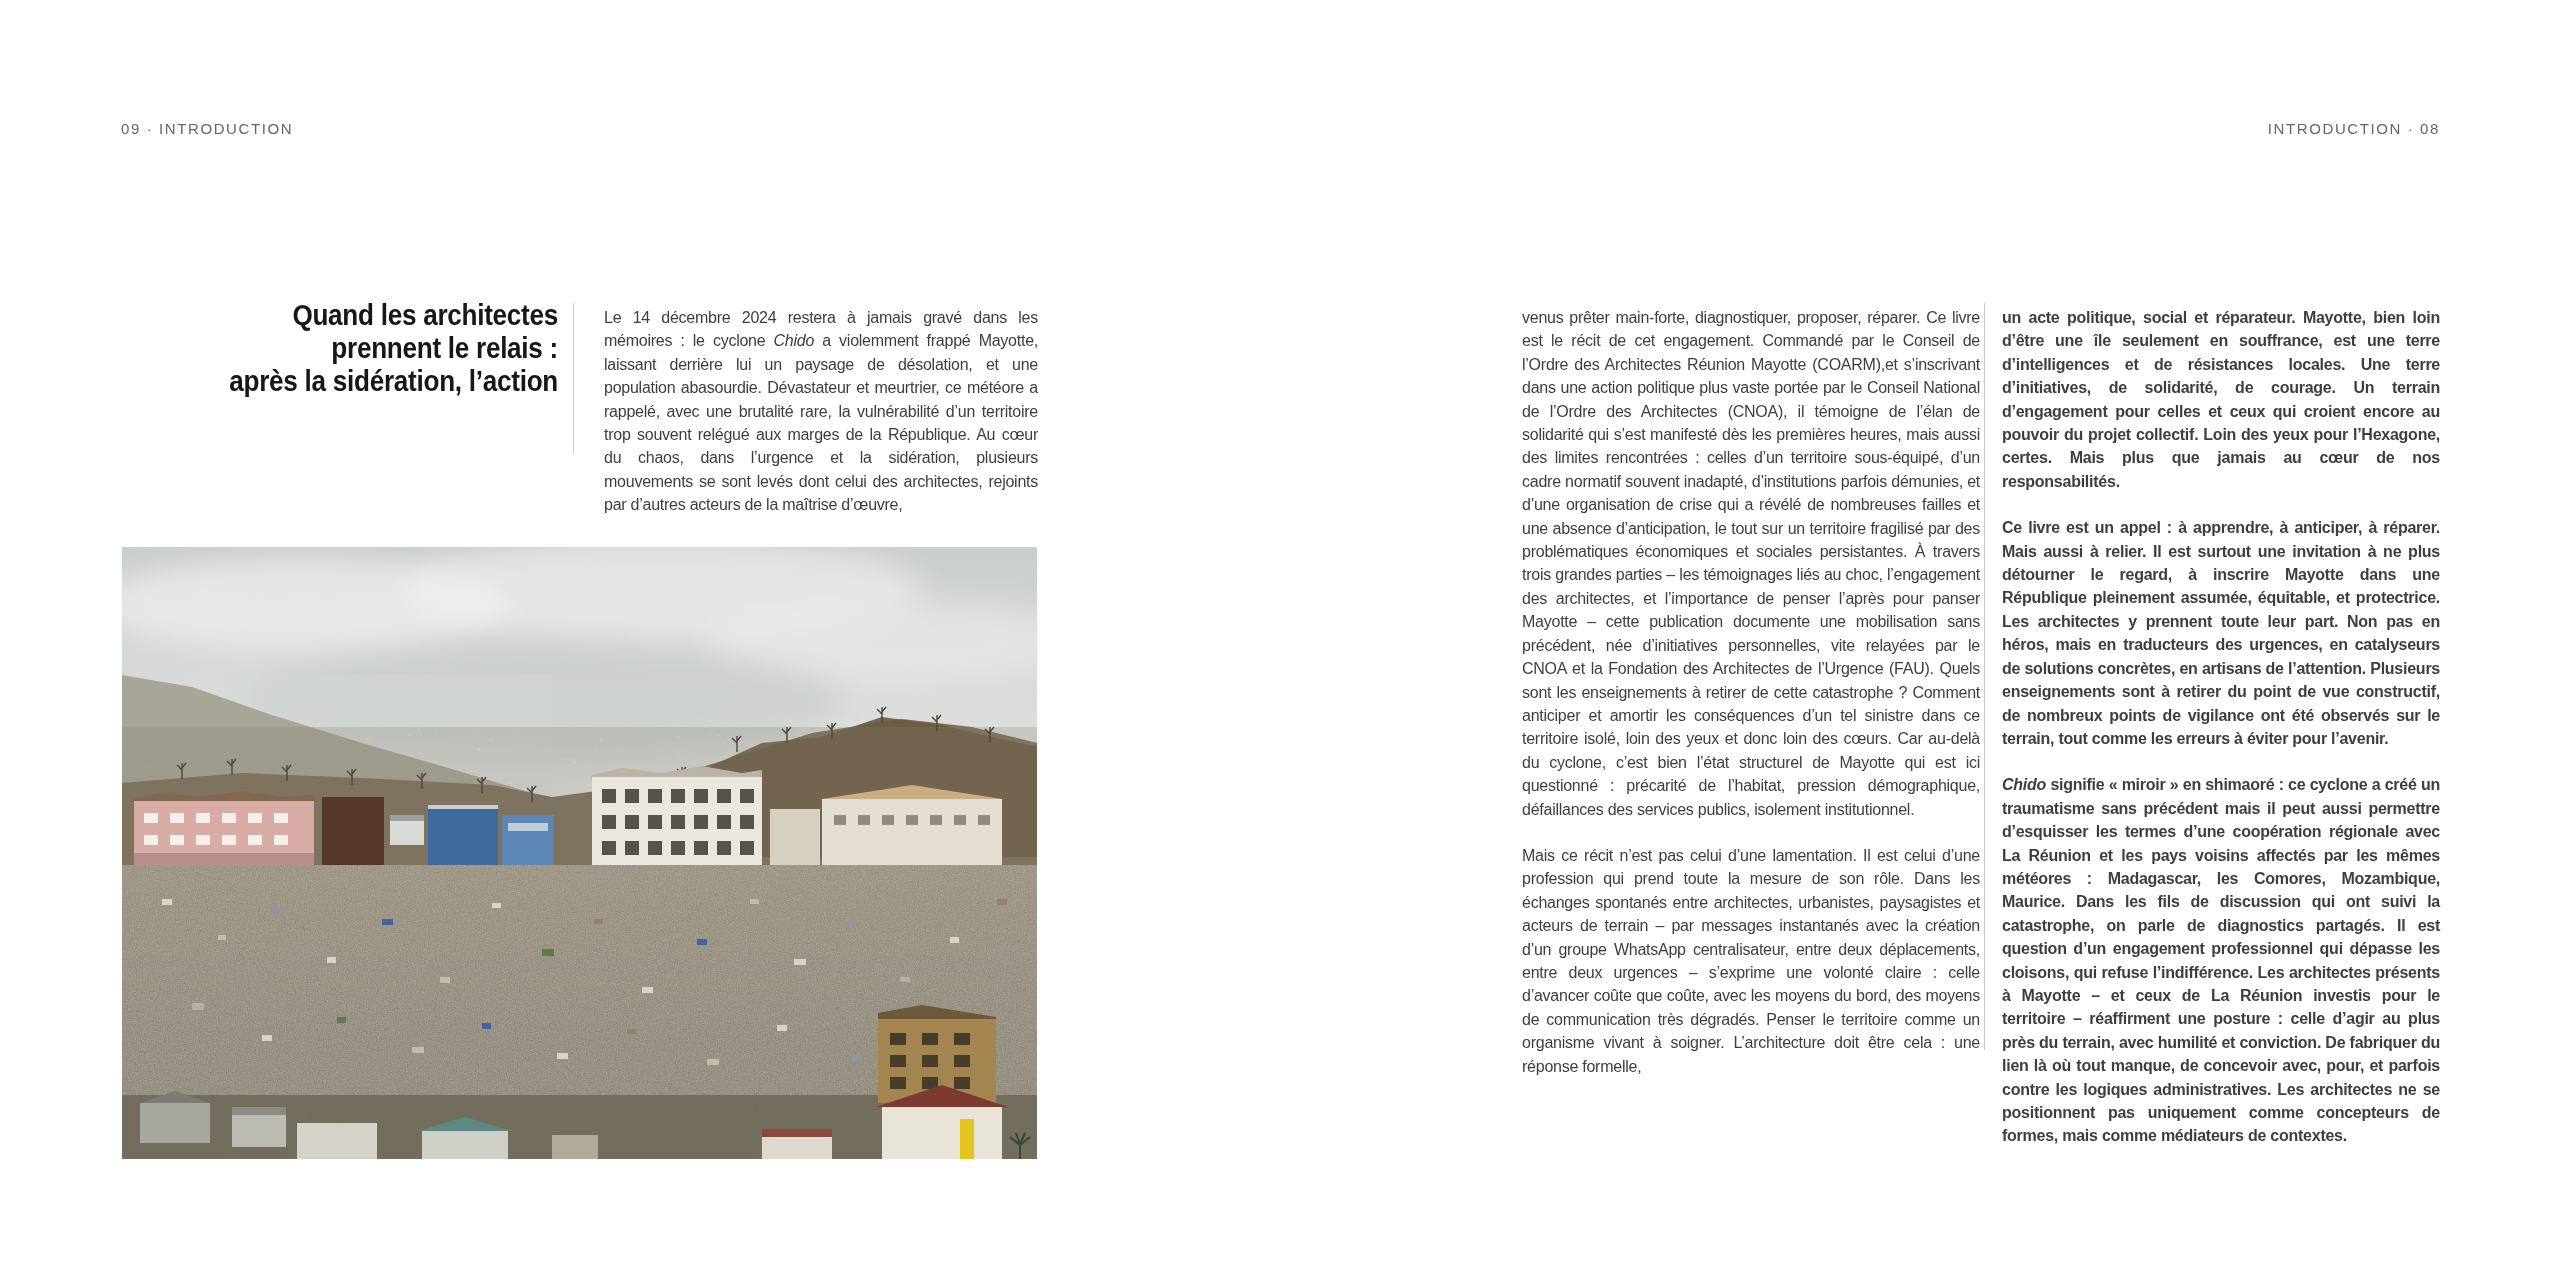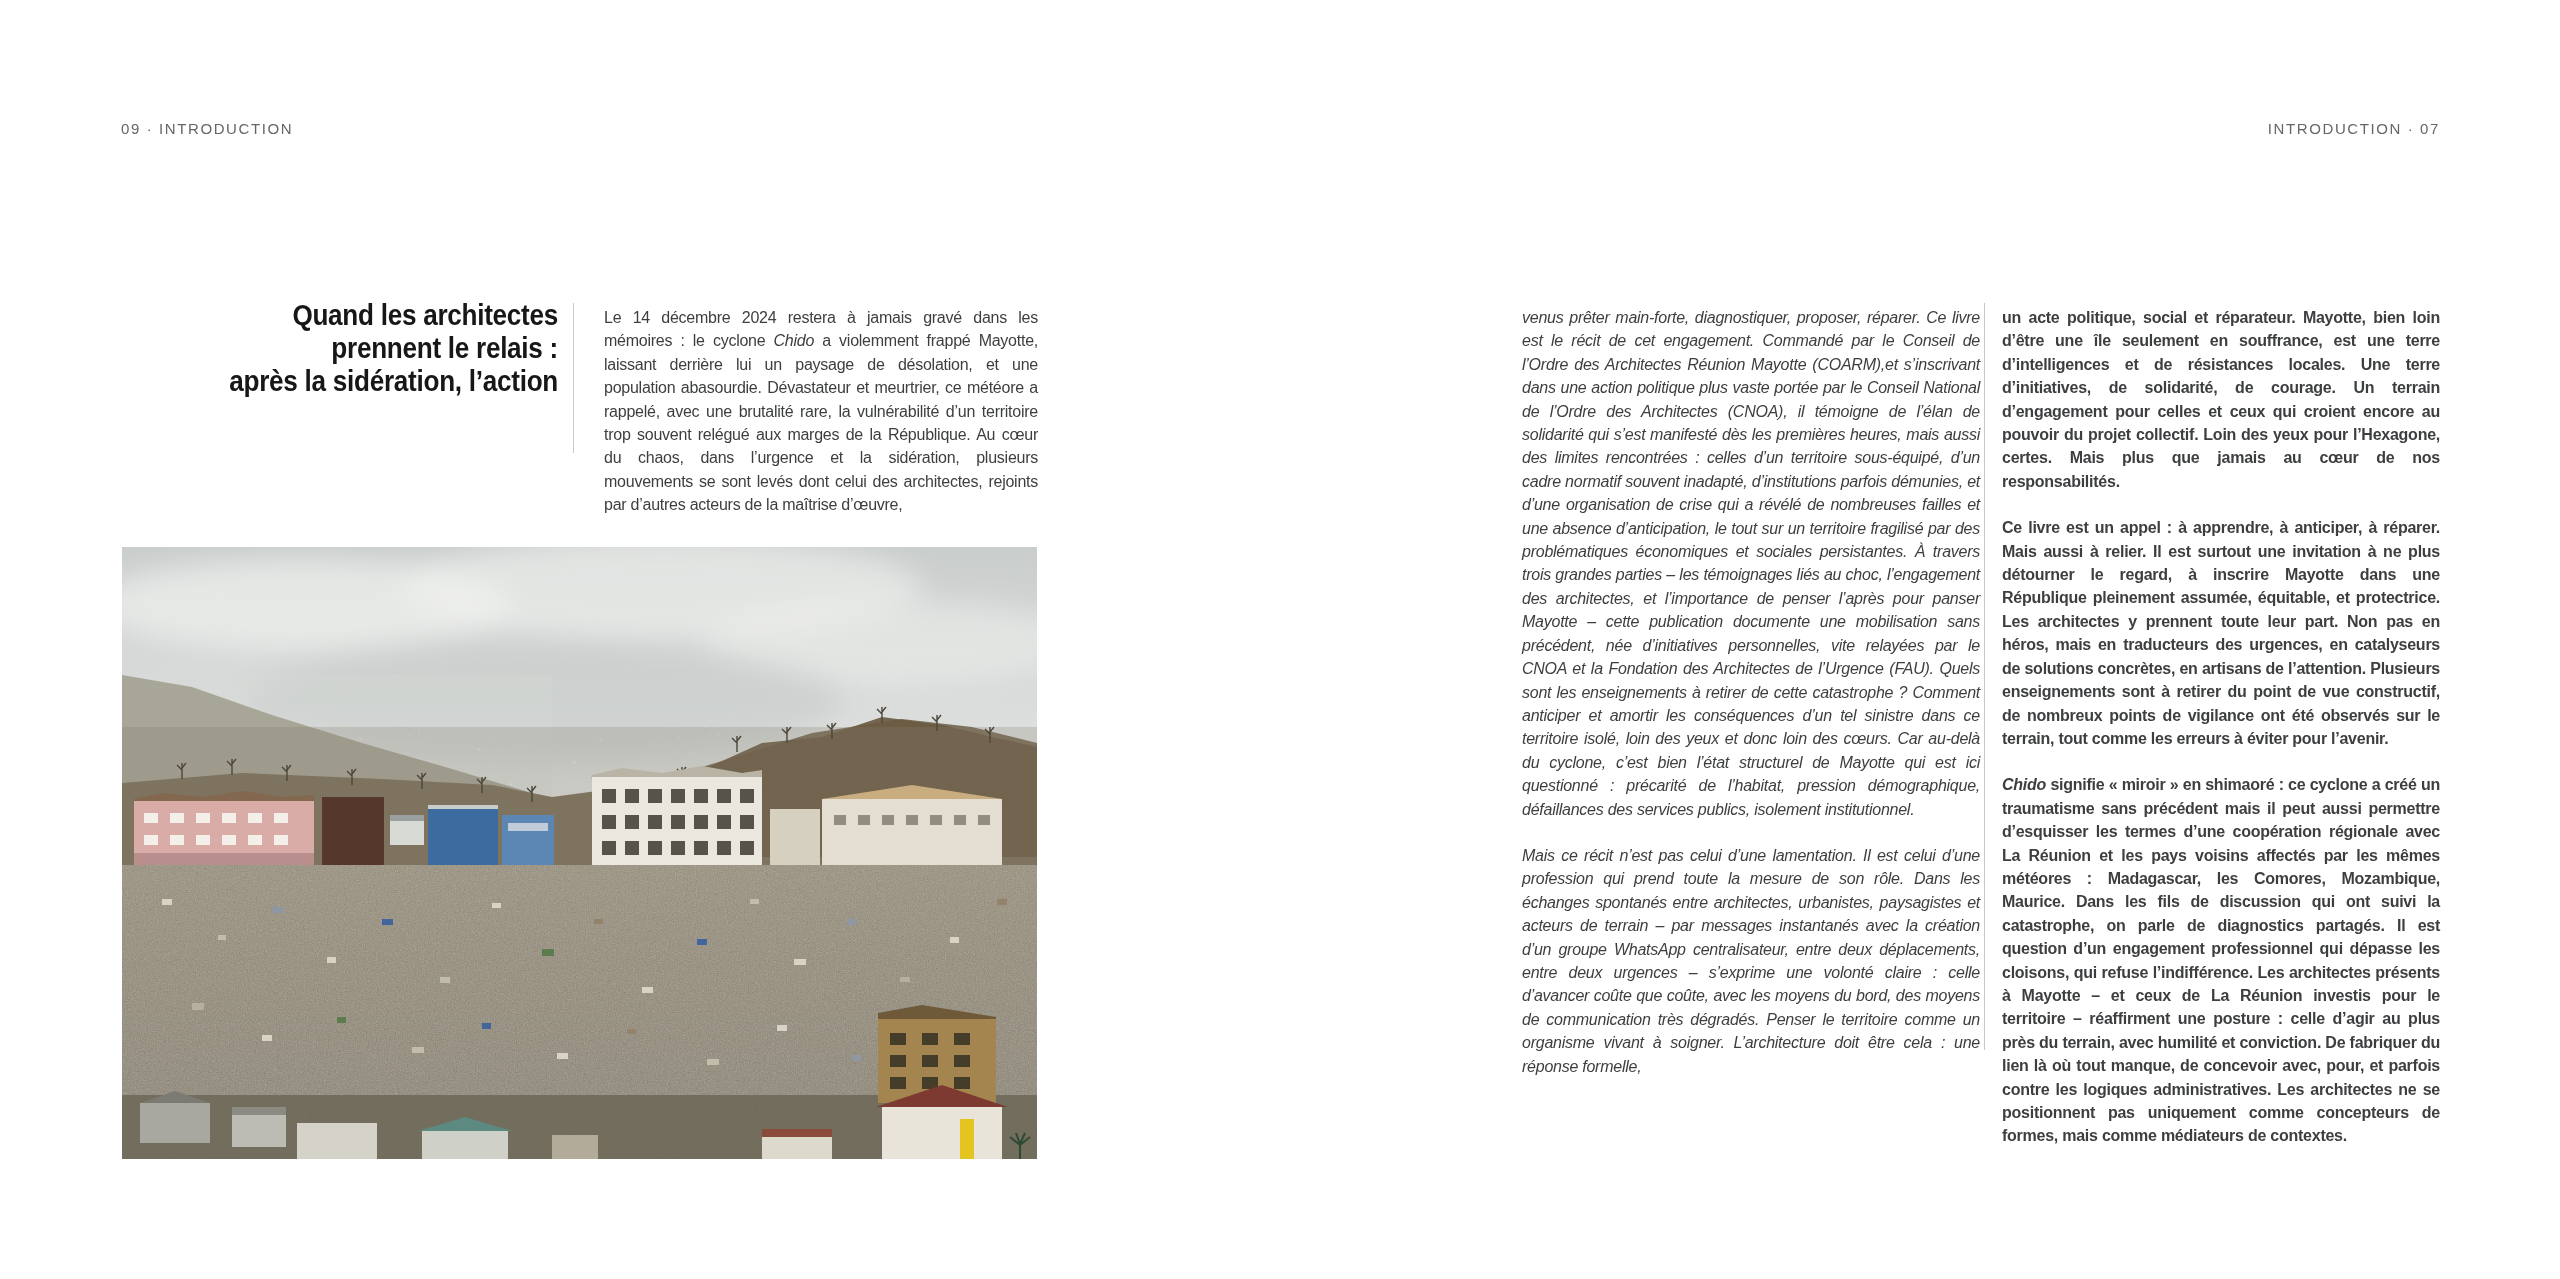--- a/index.html
+++ b/index.html
@@ -46,21 +46,21 @@
     position:absolute;top:306px;
     font-size:16px;line-height:23.4px;
     letter-spacing:-0.25px;
     color:var(--body-text,#3c3e40);
     text-align:justify;
   }
   .bodycol p{margin:0 0 23px 0;}
   .bodycol p:last-child{margin-bottom:0;}
   .bodycol em{font-style:italic;}
   .intro-col{left:604px;width:434px;}
-  .col-1{left:242px;width:458px;font-style:italic;}
+  .col-1{left:242px;width:458px;}
   .col-2{left:722px;width:438px;font-weight:bold;}
 
   .photo{
     position:absolute;left:122px;top:547px;width:915px;height:612px;
     overflow:hidden;
   }
   .photo svg{display:block;width:100%;height:100%;}
 </style>
 </head>
 <body>
@@ -280,21 +280,21 @@
           <rect x="838" y="572" width="14" height="40" fill="#e4c41e"></rect>
           <g stroke="#2f4a33" stroke-width="2" fill="none">
             <path d="M898,612 L898,596 M898,598 L888,590 M898,598 L908,590 M898,597 L894,586 M898,597 L903,586"></path>
           </g>
         </g>
       </svg>
     </div>
   </div>
 
   <div class="page page-right">
-    <div class="folio folio-right">INTRODUCTION · 07</div>
+    <div class="folio folio-right">INTRODUCTION · 08</div>
 
     <div class="bodycol col-1">
         <p><span>venus prêter main-forte, diagnostiquer, proposer, réparer. Ce livre est le récit de cet engagement. Commandé par le Conseil de l’Ordre des Architectes Réunion Mayotte (COARM),et s’inscrivant dans une action politique plus vaste portée par le Conseil National de l’Ordre des Architectes (CNOA), il témoigne de l’élan de solidarité qui s’est manifesté dès les premières heures, mais aussi des limites rencontrées : celles d’un territoire sous-équipé, d’un cadre normatif souvent inadapté, d’institutions parfois démunies, et d’une organisation de crise qui a révélé de nombreuses failles et une absence d’anticipation, le tout sur un territoire fragilisé par des problématiques économiques et sociales persistantes. À travers trois grandes parties – les témoignages liés au choc, l’engagement des architectes, et l’importance de penser l’après pour panser Mayotte – cette publication documente une mobilisation sans précédent, née d’initiatives personnelles, vite relayées par le CNOA et la Fondation des Architectes de l’Urgence (FAU). Quels sont les enseignements à retirer de cette catastrophe ? Comment anticiper et amortir les conséquences d’un tel sinistre dans ce territoire isolé, loin des yeux et donc loin des cœurs. Car au-delà du cyclone, c’est bien l’état structurel de Mayotte qui est ici questionné : précarité de l’habitat, pression démographique, défaillances des services publics, isolement institutionnel.</span></p>
         <p><span>Mais ce récit n’est pas celui d’une lamentation. Il est celui d’une profession qui prend toute la mesure de son rôle. Dans les échanges spontanés entre architectes, urbanistes, paysagistes et acteurs de terrain – par messages instantanés avec la création d’un groupe WhatsApp centralisateur, entre deux déplacements, entre deux urgences – s’exprime une volonté claire : celle d’avancer coûte que coûte, avec les moyens du bord, des moyens de communication très dégradés. Penser le territoire comme un organisme vivant à soigner. L’architecture doit être cela : une réponse formelle,</span></p>
       </div>
 
     <div class="vrule rule-columns"></div>
 
     <div class="bodycol col-2">
         <p><span>un acte politique, social et réparateur. Mayotte, bien loin d’être une île seulement en souffrance, est une terre d’intelligences et de résistances locales. Une terre d’initiatives, de solidarité, de courage. Un terrain d’engagement pour celles et ceux qui croient encore au pouvoir du projet collectif. Loin des yeux pour l’Hexagone, certes. Mais plus que jamais au cœur de nos responsabilités.</span></p>

